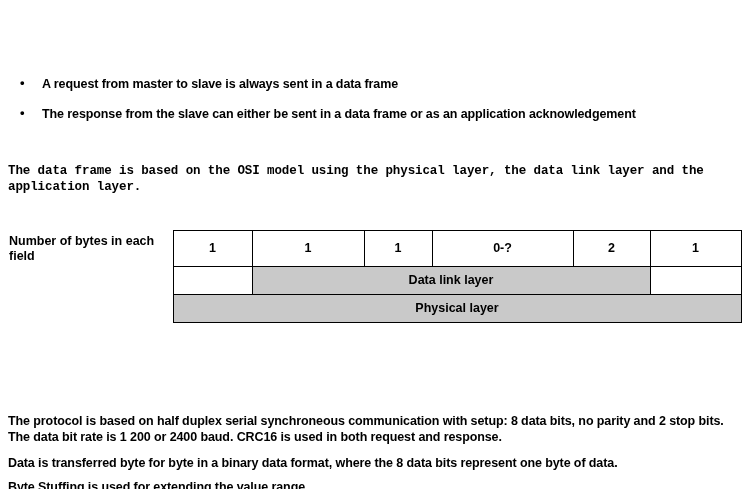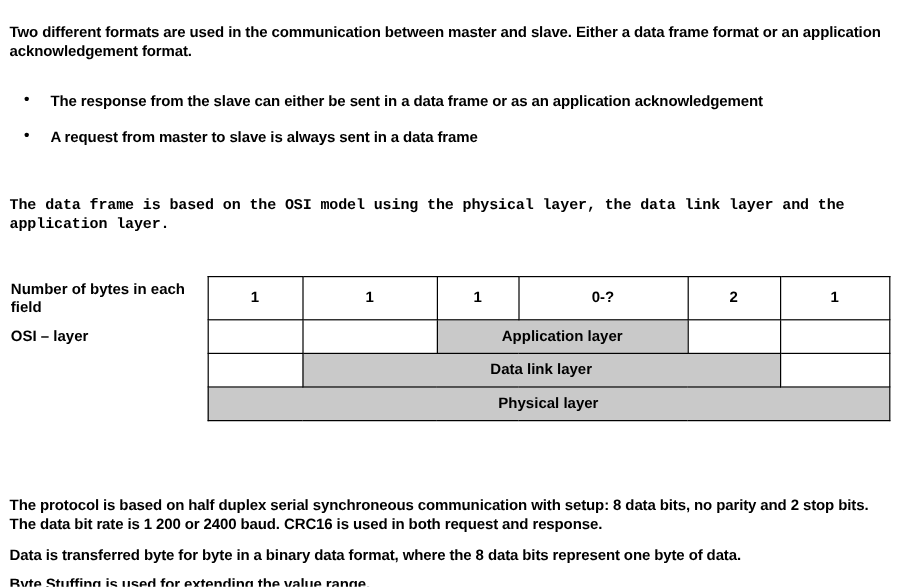--- a/index.html
+++ b/index.html
@@ -114,25 +114,24 @@
   }
   .p1 { top: 400px; }
   .p2 { top: 442px; }
   .p3 { top: 466px; }
 </style>
 </head>
 <body>
 
 <div class="page">
 
-  <p class="intro">Two different formats are used in the communication between master and slave. Either a data frame format or an application acknowledgement format.</p>
 
   <ul class="bullets">
+    <li>A request from master to slave is always sent in a data frame</li>
     <li>The response from the slave can either be sent in a data frame or as an application acknowledgement</li>
-    <li>A request from master to slave is always sent in a data frame</li>
   </ul>
 
   <p class="osi-note">The data frame is based on the OSI model using the physical layer, the data link layer and the application layer.</p>
 
   <table class="frame-table">
     <colgroup>
       <col style="width:165px">
       <col style="width:79px">
       <col style="width:112px">
       <col style="width:68px">
@@ -143,28 +142,20 @@
     <tbody>
       <tr class="row-count">
         <td class="rowlabel">Number of bytes in each field</td>
         <td>1</td>
         <td>1</td>
         <td>1</td>
         <td>0-?</td>
         <td>2</td>
         <td>1</td>
       </tr>
-      <tr class="row-app">
-        <td class="rowlabel">OSI – layer</td>
-        <td></td>
-        <td></td>
-        <td class="shade" colspan="2">Application layer</td>
-        <td></td>
-        <td></td>
-      </tr>
       <tr class="row-dll">
         <td class="rowlabel"></td>
         <td></td>
         <td class="shade" colspan="4">Data link layer</td>
         <td></td>
       </tr>
       <tr class="row-phy">
         <td class="rowlabel"></td>
         <td class="shade" colspan="6">Physical layer</td>
       </tr>

